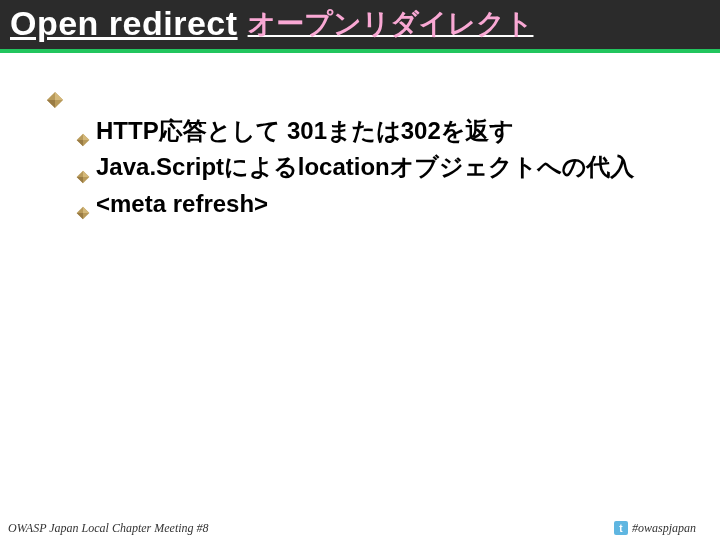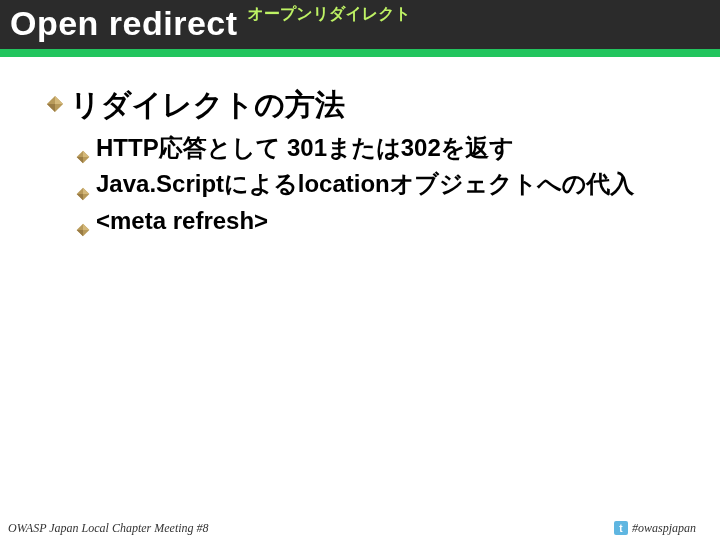--- a/index.html
+++ b/index.html
@@ -8,34 +8,35 @@
     height: 540px;
     font-family: "Meiryo", "Hiragino Kaku Gothic Pro", sans-serif;
     background: #ffffff;
     overflow: hidden;
     position: relative;
   }
   .header {
     background: #2b2b2b;
     color: #ffffff;
     padding: 4px 10px 6px 10px;
-    border-bottom: 8px solid #22c55e;
+    border-bottom: 4px solid #22c55e;
     display: flex;
-    align-items: flex-start;
+    align-items: flex-end;
     gap: 10px;
+    text-decoration: underline;
   }
   .header .title-en {
     font-size: 34px;
     font-weight: bold;
     letter-spacing: 0.5px;
   }
   .header .title-ja {
-    font-size: 16px;
+    font-size: 28px;
     font-weight: bold;
-    color: #bef264;
+    color: #f9a8d4;
   }
   .content {
     padding: 28px 36px 0 46px;
   }
   .bullet-l1 {
     display: flex;
     align-items: flex-start;
     margin-bottom: 6px;
   }
   .bullet-l1 .text {
@@ -115,21 +116,20 @@
 <div class="content">
 
   <div class="bullet-l1">
     <span class="diamond">
       <svg width="18" height="18" viewBox="0 0 20 20">
         <polygon points="10,1 19,10 10,19 1,10" fill="#b89a5a" stroke="#7a5c2e" stroke-width="0"></polygon>
         <polygon points="10,1 19,10 10,10" fill="#d4b87a"></polygon>
         <polygon points="10,19 1,10 10,10" fill="#9a7c44"></polygon>
       </svg>
     </span>
-    <span class="text">リダイレクトの方法</span>
   </div>
 
   <div class="bullet-l2">
     <span class="diamond small">
       <svg width="14" height="14" viewBox="0 0 20 20">
         <polygon points="10,1 19,10 10,19 1,10" fill="#b89a5a"></polygon>
         <polygon points="10,1 19,10 10,10" fill="#d4b87a"></polygon>
         <polygon points="10,19 1,10 10,10" fill="#9a7c44"></polygon>
       </svg>
     </span>

